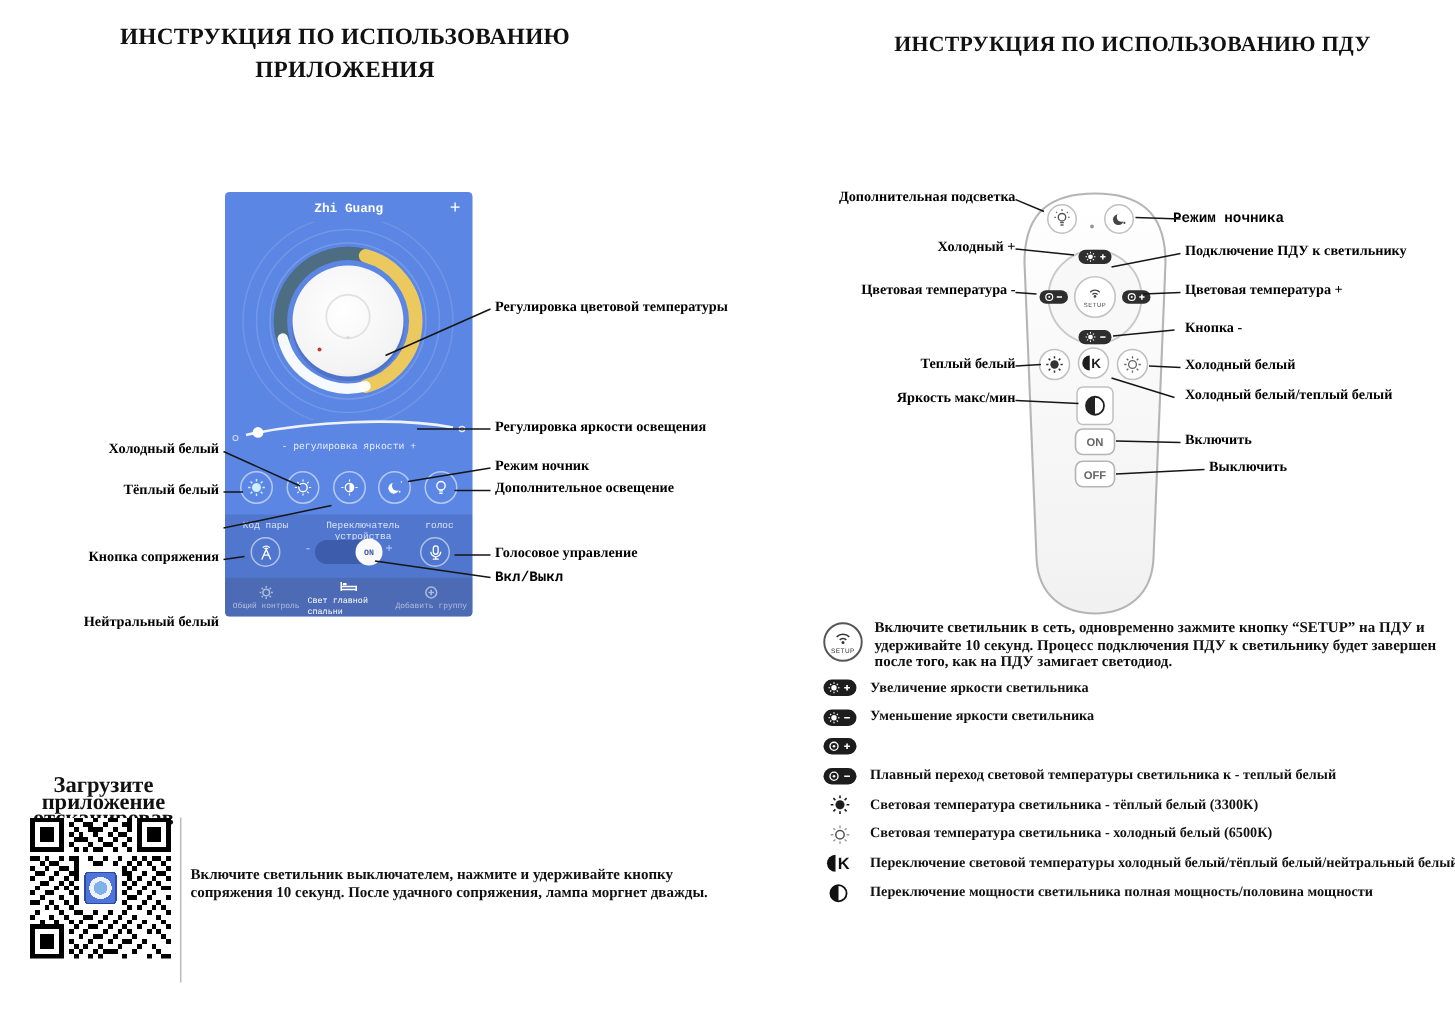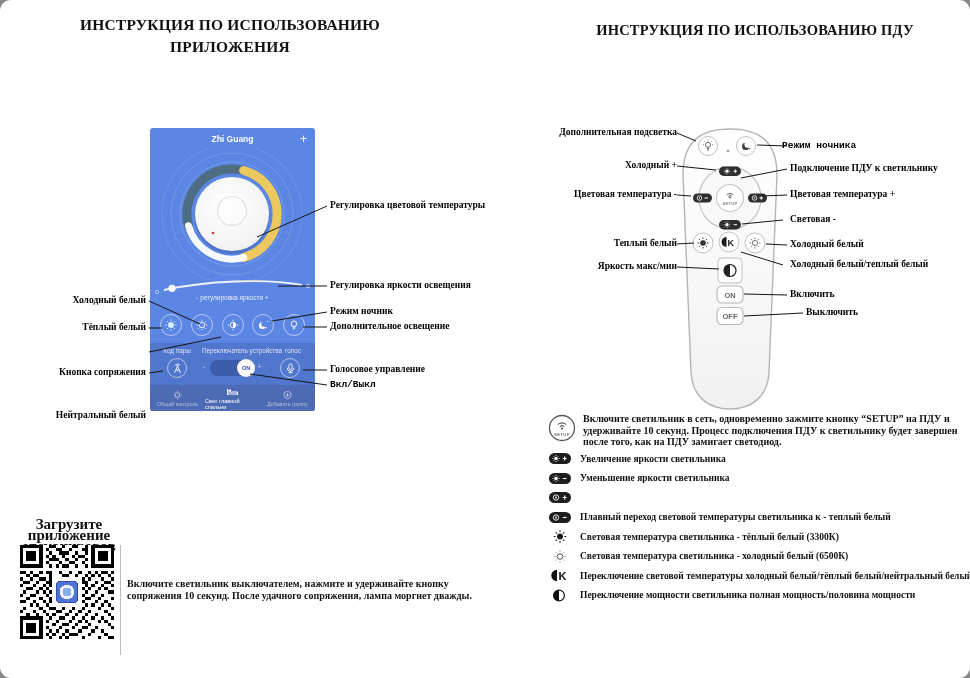--- a/index.html
+++ b/index.html
@@ -1,27 +1,27 @@
 <!DOCTYPE html>
 <html><head>
 <meta charset="utf-8">
 <style>
   html,body{margin:0;padding:0;background:#888;}
   #page{position:relative;width:970px;height:678px;background:#ffffff;overflow:hidden;
-        font-family:"Liberation Serif",serif;color:#111;border-radius:11px;}
+        font-family:"Liberation Serif",serif;color:#111;}
   .title{position:absolute;font-weight:700;text-align:center;letter-spacing:.2px;}
   #title-left{left:50px;top:14px;width:360px;font-size:15.5px;line-height:22px;}
   #title-right{left:540px;top:22px;width:430px;font-size:14.5px;}
   .co{position:absolute;font-weight:600;font-size:9.5px;white-space:nowrap;color:#000;}
   .co.r{text-align:right;}
   .lines{position:absolute;left:0;top:0;pointer-events:none;}
   .lines line{stroke:#151515;stroke-width:1;}
   
   #phone{position:absolute;left:150px;top:128px;width:165px;height:283px;background:#5b86e3;
-         border-radius:3px;overflow:hidden;font-family:Liberation Sans, sans-serif;}
+         border-radius:3px;overflow:hidden;font-family:Liberation Mono, monospace;}
   #ph-header{position:relative;height:22px;line-height:22px;text-align:center;color:#fff;
              font-size:8.5px;font-weight:bold;}
   #ph-plus{position:absolute;right:8px;top:0;font-size:12px;font-weight:400;}
   #dial-svg{position:absolute;left:0;top:20px;}
   #slider-svg{position:absolute;left:0;top:148px;}
   #slider-label{position:absolute;left:0;top:166px;width:100%;text-align:center;
                 font-size:6.5px;color:rgba(255,255,255,.85);}
   #icon-row{position:absolute;left:0;top:186px;width:165px;height:26px;display:flex;
             justify-content:space-between;padding:0 10px;box-sizing:border-box;}
   .cbtn{width:22px;height:22px;border-radius:50%;border:1px solid rgba(255,255,255,.55);
@@ -320,21 +320,21 @@
   </svg>
 
   <div class="co r" style="right:293px;top:127px;">Дополнительная подсветка</div>
   <div class="co r" style="right:293px;top:160px;">Холодный +</div>
   <div class="co r" style="right:293px;top:189px;">Цветовая температура -</div>
   <div class="co r" style="right:293px;top:238px;">Теплый белый</div>
   <div class="co r" style="right:293px;top:261px;">Яркость макс/мин</div>
   <div class="co" style="left:782px;top:140px;font-family:Liberation Mono, monospace;">Режим ночника</div>
   <div class="co" style="left:790px;top:163px;">Подключение ПДУ к светильнику</div>
   <div class="co" style="left:790px;top:189px;">Цветовая температура +</div>
-  <div class="co" style="left:790px;top:214px;">Световая -</div>
+  <div class="co" style="left:790px;top:214px;">Кнопка -</div>
   <div class="co" style="left:790px;top:239px;">Холодный белый</div>
   <div class="co" style="left:790px;top:259px;">Холодный белый/теплый белый</div>
   <div class="co" style="left:790px;top:289px;">Включить</div>
   <div class="co" style="left:806px;top:307px;">Выключить</div>
 
   <svg class="lines" width="970" height="678">
     <line x1="149" y1="301" x2="200" y2="324"></line>
     <line x1="149" y1="328" x2="162" y2="328"></line>
     <line x1="149" y1="352" x2="221" y2="337"></line>
     <line x1="149" y1="373" x2="163" y2="371"></line>

